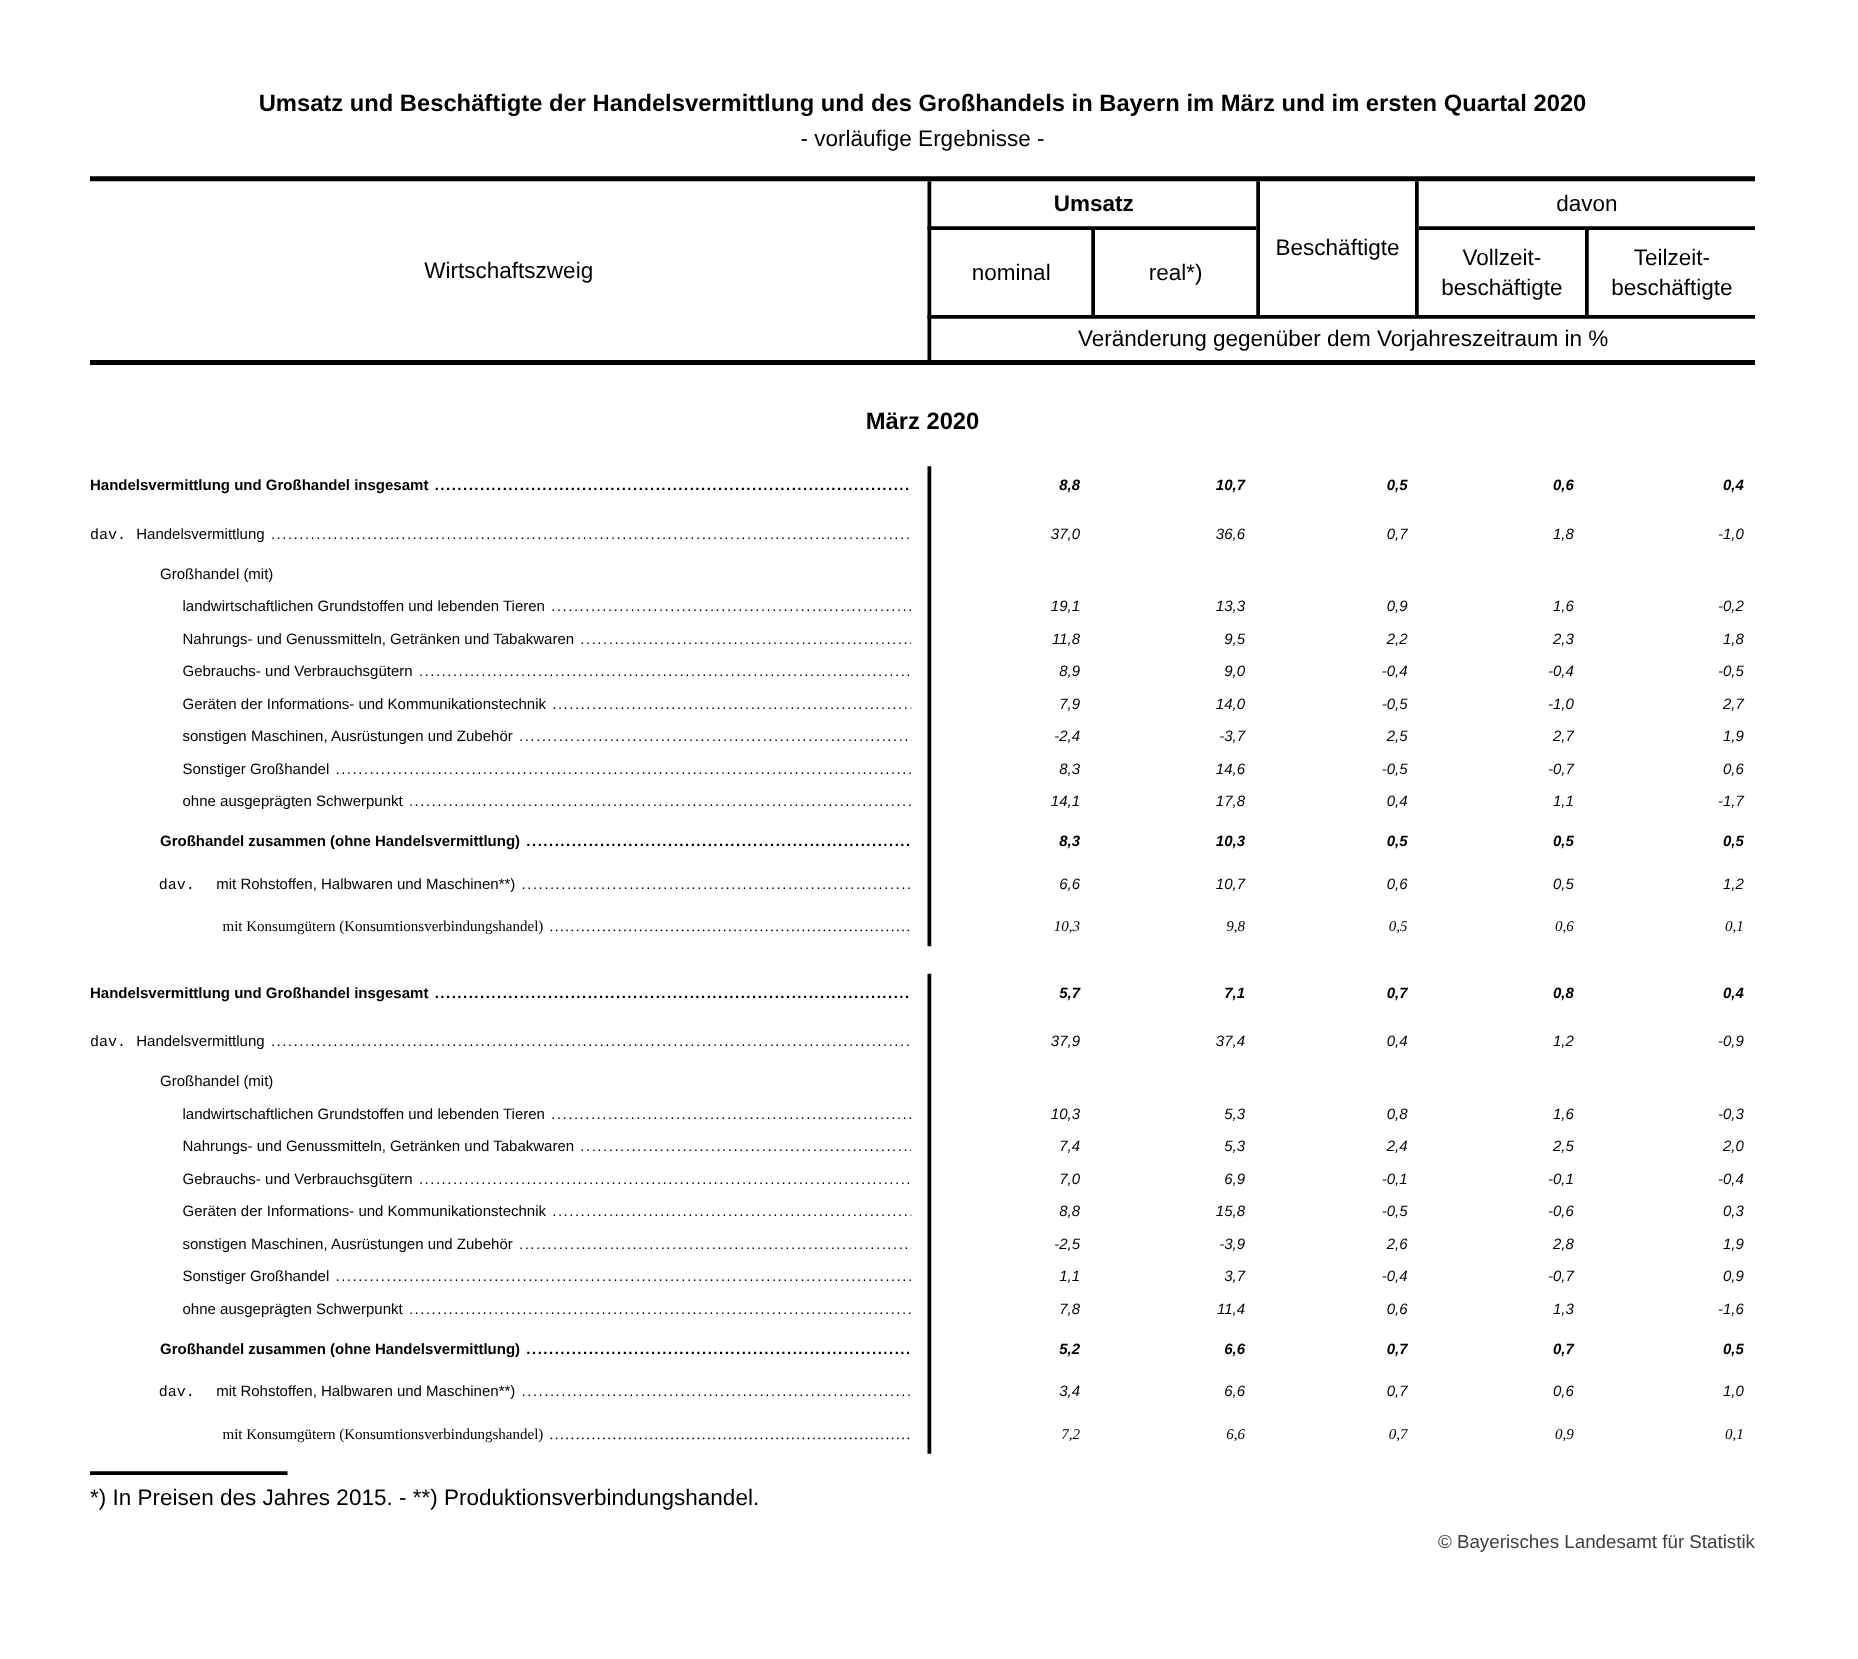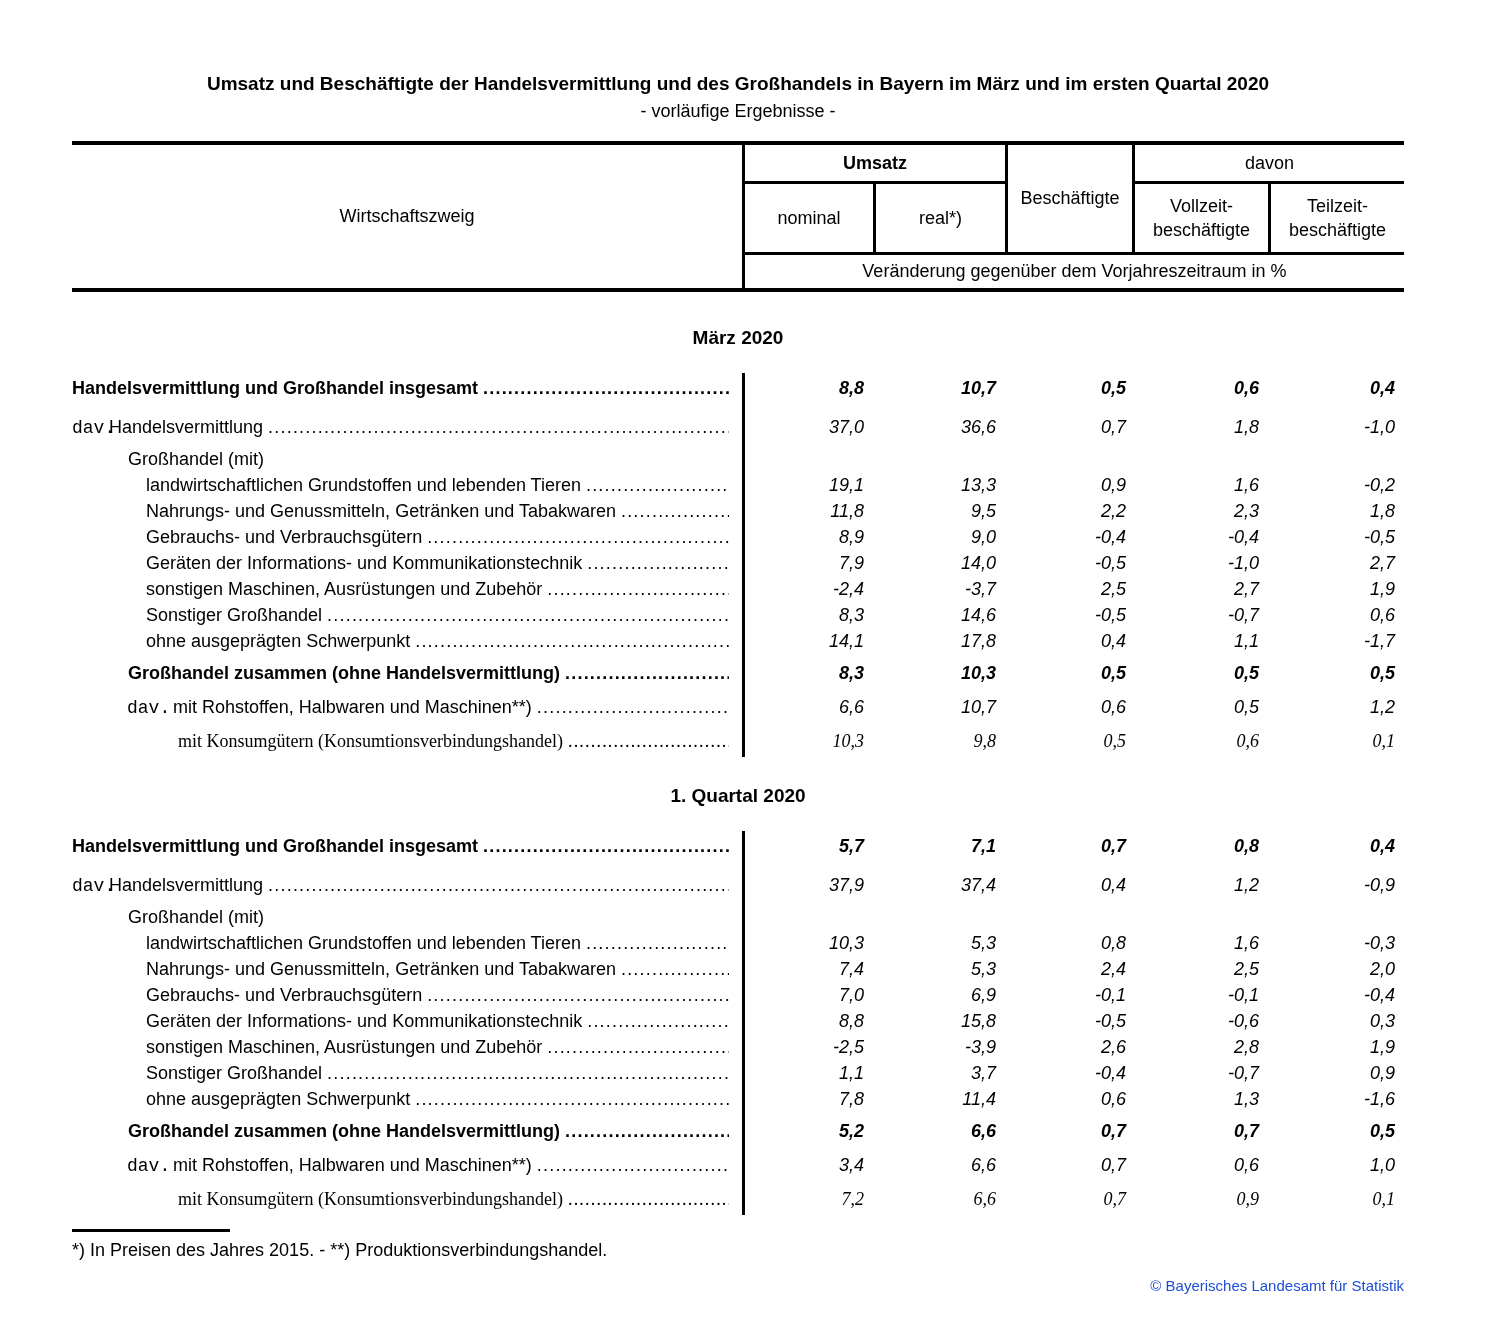--- a/index.html
+++ b/index.html
@@ -43,21 +43,21 @@
     line-height:26px;margin-top:33px;
   }
   .section-heading.q1{margin-top:26px;}
   .rows{position:relative;margin-top:22px;padding:2px 0 3px 0;}
   .rows::before{
     content:"";position:absolute;left:670px;top:0;bottom:0;width:3px;background:#000;
   }
   .row{
     display:grid;
     grid-template-columns:670px 131px 132px 130px 133px 136px;
-    font-size:18px;line-height:26px;
+    font-size:12px;line-height:26px;
   }
   .label-cell{display:flex;align-items:baseline;padding-right:13px;overflow:hidden;box-sizing:border-box;}
   .prefix{flex:0 0 auto;font-family:Liberation Mono, monospace;}
   .lbl{flex:0 0 auto;white-space:nowrap;}
   .leader{flex:1 1 auto;overflow:hidden;white-space:nowrap;margin-left:5px;}
   .leader::after{
     content:"..........................................................................................................................................................";
     letter-spacing:1.2px;
   }
   .val{font-style:italic;text-align:right;padding-right:9px;white-space:nowrap;}
@@ -74,21 +74,21 @@
   .r-sub2 .label-cell{padding-left:106px;}
   .gap-13{margin-top:13px;}
   .gap-5{margin-top:5px;}
   .gap-6{margin-top:6px;}
   .gap-8{margin-top:8px;}
   .gap-3{margin-top:7px;font-family:Liberation Serif, serif;}
 
   
   .footnote-rule{width:158px;height:3px;background:#000;margin-top:14px;}
   .footnote{font-size:18px;line-height:22px;margin-top:7px;}
-  .copyright{font-size:15px;color:#1d4ed8;text-align:right;margin-top:16px;}
+  .copyright{font-size:15px;color:#404040;text-align:right;margin-top:16px;}
 </style>
 </head>
 <body>
 
 <div class="page">
   <div class="content">
 
     <div class="title">Umsatz und Beschäftigte der Handelsvermittlung und des Großhandels in Bayern im März und im ersten Quartal 2020</div>
     <div class="subtitle">- vorläufige Ergebnisse -</div>
 
@@ -279,21 +279,20 @@
     <div class="val">10,3</div>
     <div class="val">9,8</div>
     <div class="val">0,5</div>
     <div class="val">0,6</div>
     <div class="val">0,1</div>
   </div>
 </div>
   </div>
 
   <div class="section">
-    <div class="section-heading q1">1. Quartal 2020</div>
     <div class="rows">
   <div class="row r-total">
     <div class="label-cell">
 
       <span class="lbl">Handelsvermittlung und Großhandel insgesamt</span>
       <span class="leader"></span>
     </div>
     <div class="val">5,7</div>
     <div class="val">7,1</div>
     <div class="val">0,7</div>

